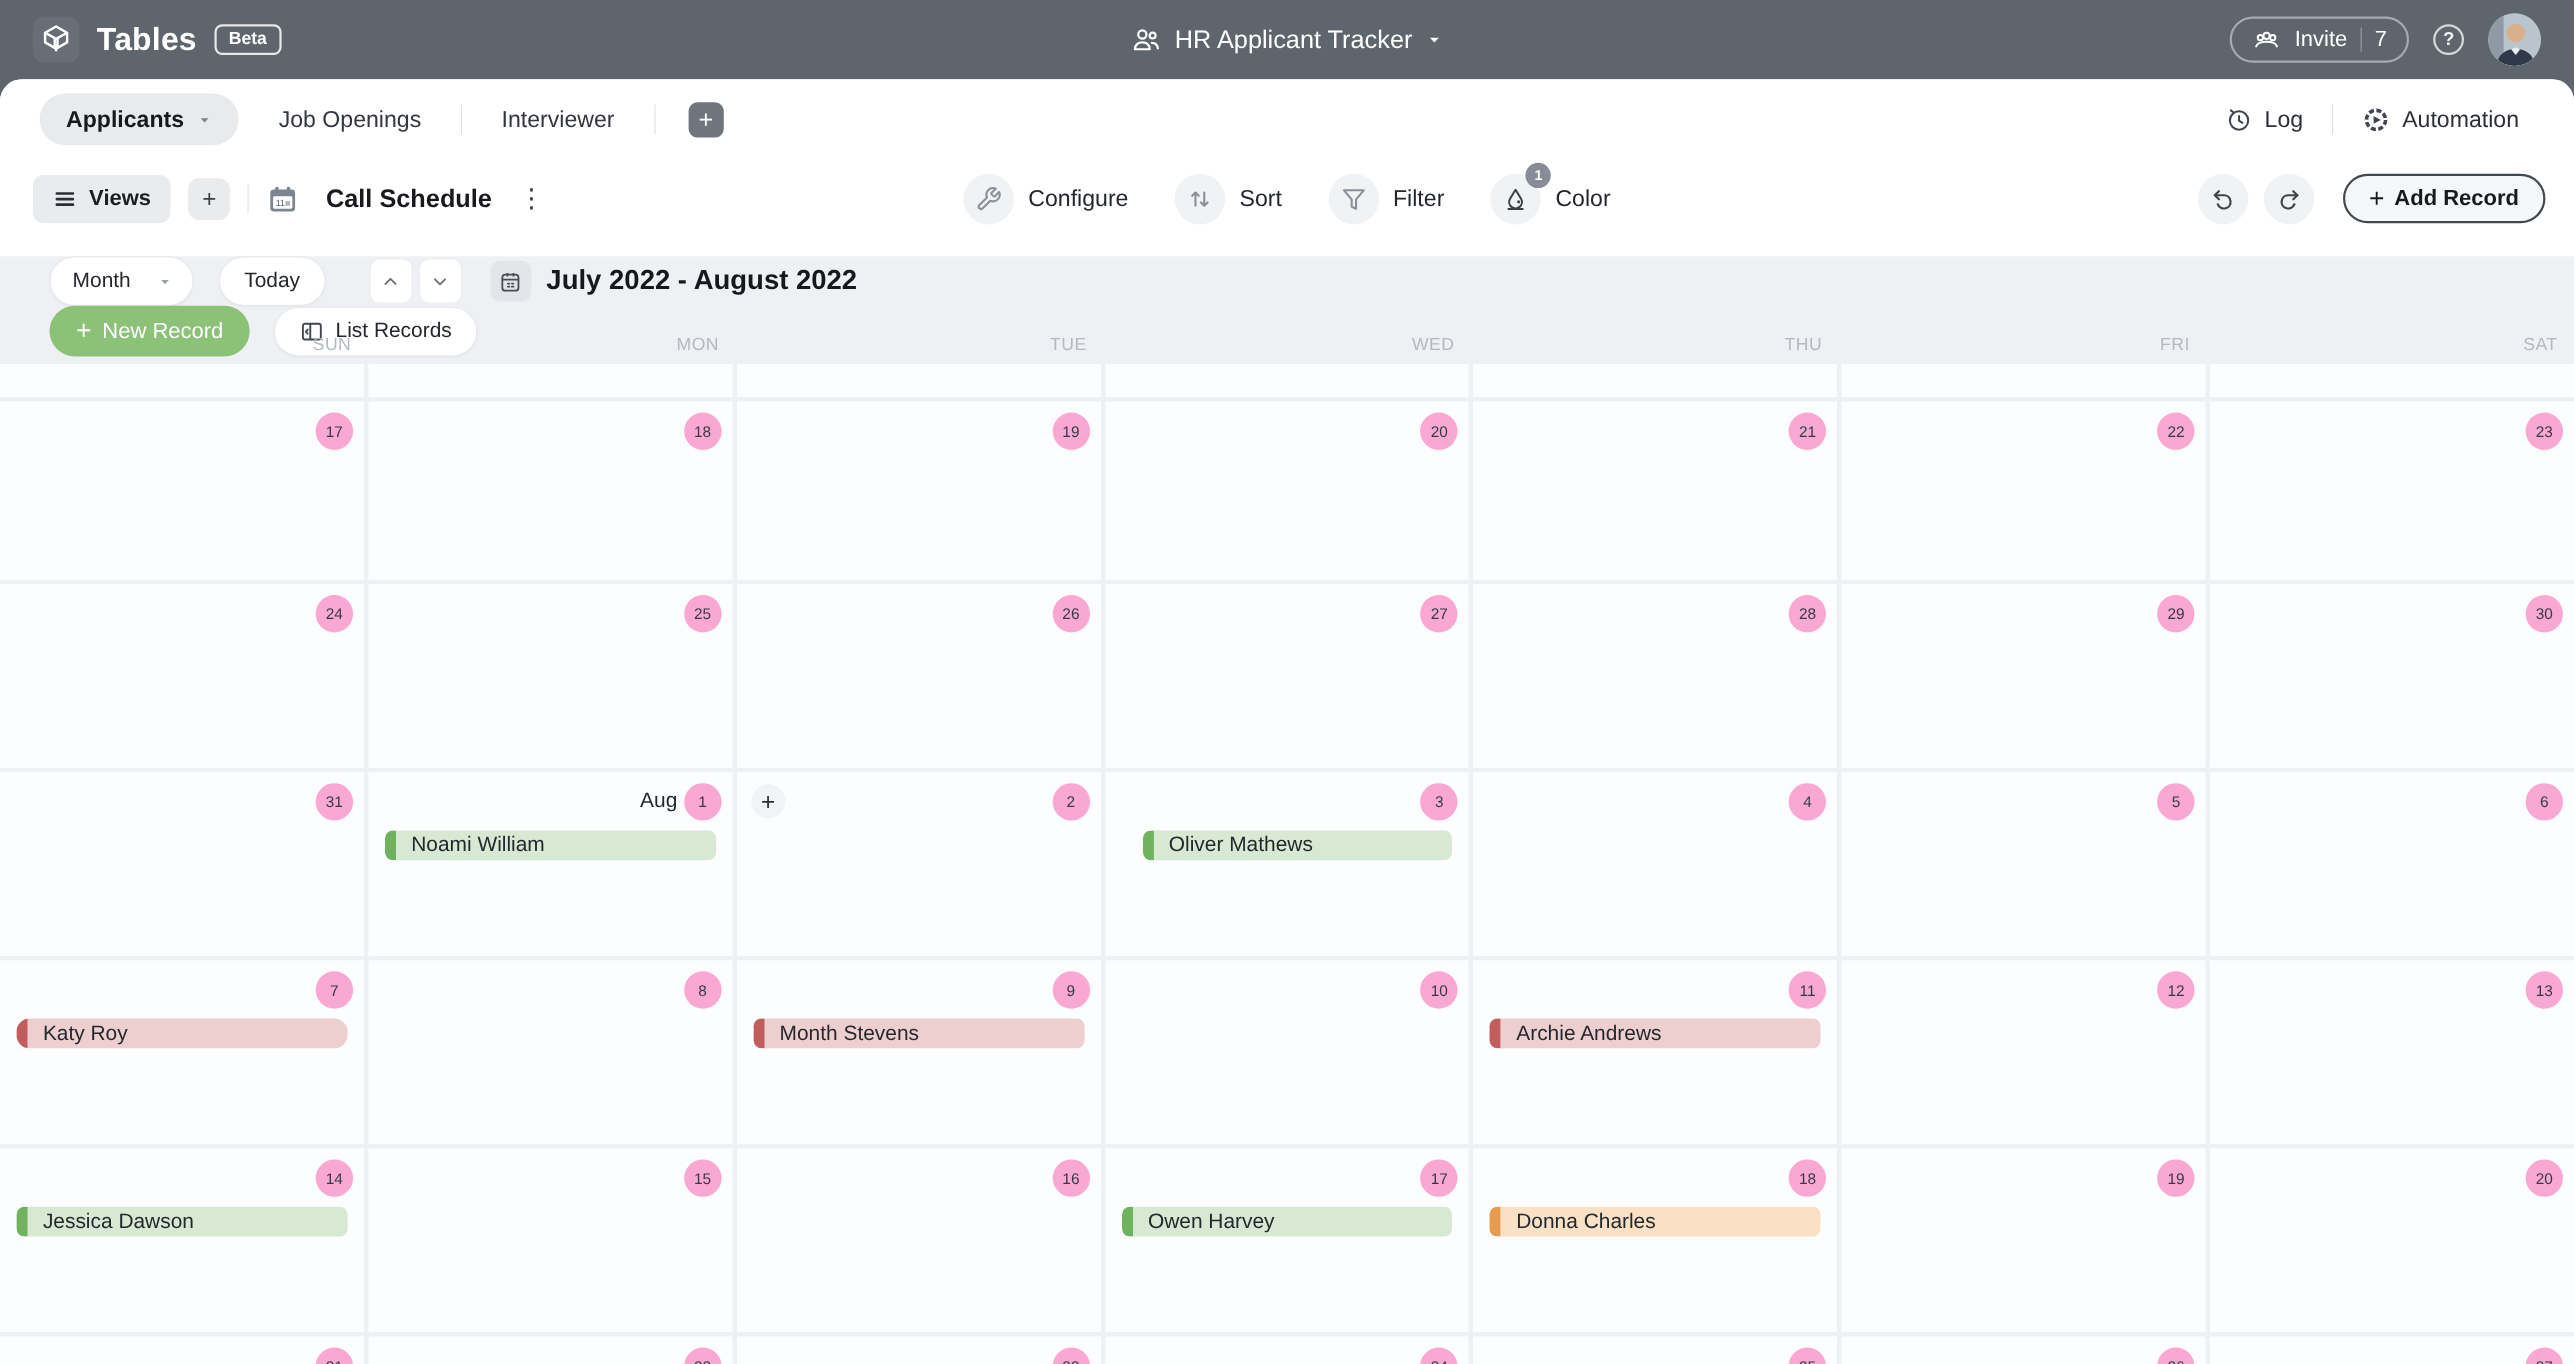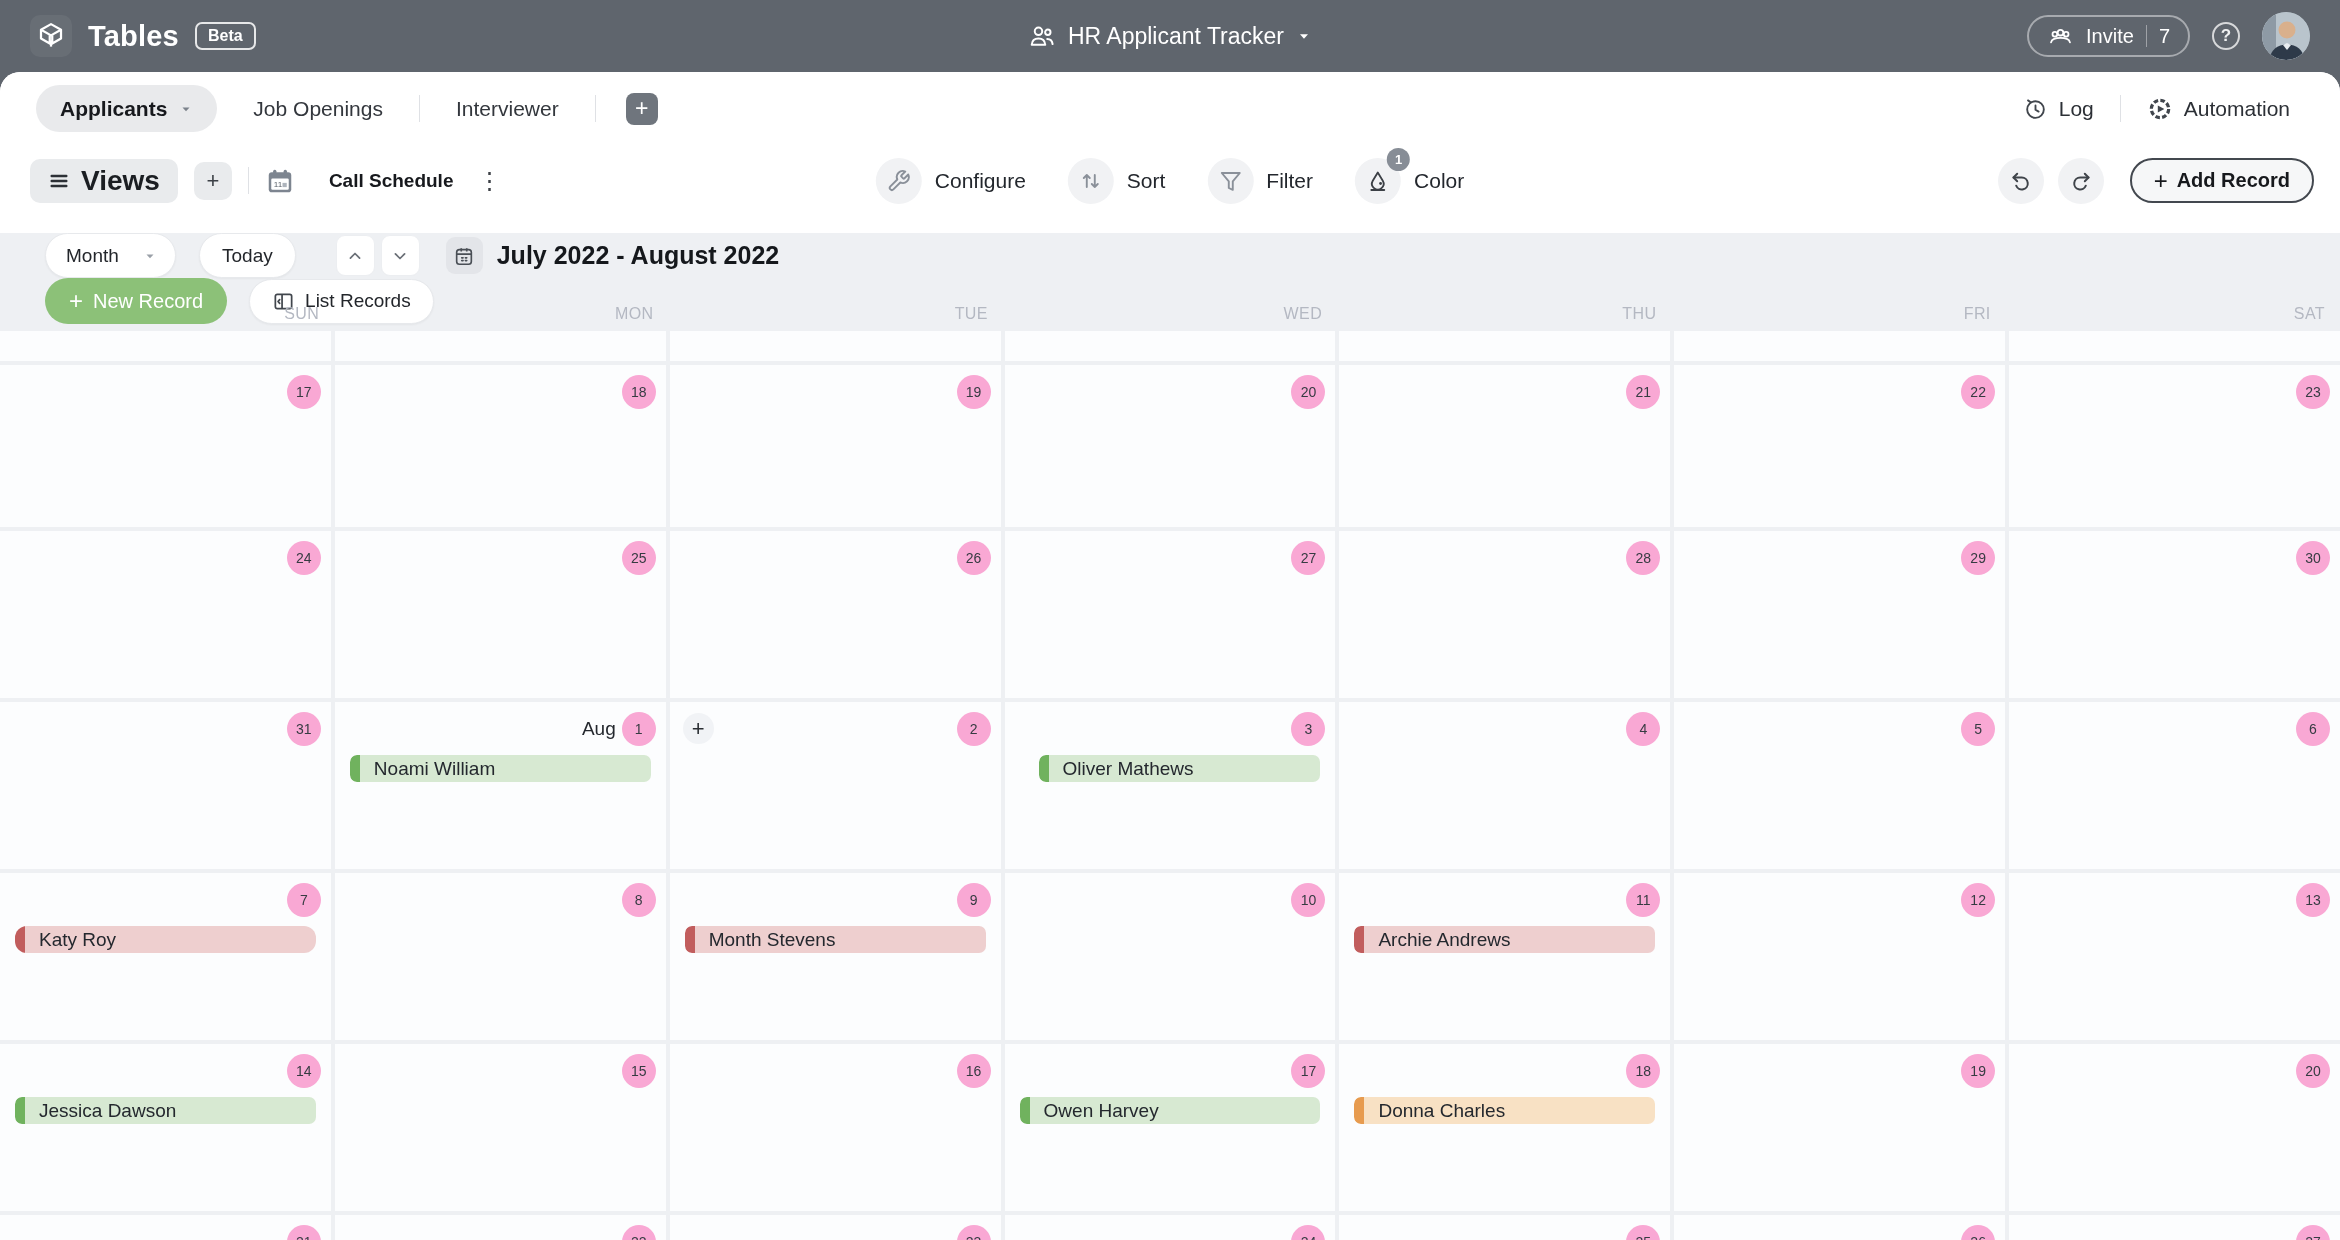--- a/index.html
+++ b/index.html
@@ -29,23 +29,23 @@
   .tab-pill { display:flex; align-items:center; gap:12px; height:47px; padding:0 24px; background:#e9eaec; border:none; border-radius:24px; font-size:21px; font-weight:700; color:#17191d; cursor:pointer; font-family:inherit; }
   .tab-plain { background:none; border:none; font-size:21px; font-weight:500; color:#33373d; cursor:pointer; font-family:inherit; padding:0 6px; }
   .vdiv { width:1px; height:27px; background:#dfe1e5; }
   .tab-add { width:32px; height:32px; background:#6f757d; color:#fff; border:none; border-radius:8px; font-size:23px; line-height:1; display:flex; align-items:center; justify-content:center; cursor:pointer; }
   .tabrow-right { display:flex; align-items:center; gap:26px; }
   .flatbtn { display:flex; align-items:center; gap:11px; background:none; border:none; font-size:21px; font-weight:500; color:#2c3036; cursor:pointer; font-family:inherit; }
 
   
   .viewbar { height:71px; display:flex; align-items:center; justify-content:space-between; padding:0 26px 0 30px; background:#fff; position:relative; }
   .vb-left { display:flex; align-items:center; gap:16px; }
-  .views-btn { display:flex; align-items:center; gap:11px; height:44px; padding:0 18px; background:#e9ebed; border:none; border-radius:10px; font-size:28px; font-weight:700; color:#1b1e22; cursor:pointer; font-family:inherit; }
+  .views-btn { display:flex; align-items:center; gap:11px; height:44px; padding:0 18px; background:#e9ebed; border:none; border-radius:10px; font-size:20px; font-weight:700; color:#1b1e22; cursor:pointer; font-family:inherit; }
   .sq-btn { width:38px; height:38px; background:#e9ebed; border:none; border-radius:10px; font-size:22px; color:#3c4046; display:flex; align-items:center; justify-content:center; cursor:pointer; }
-  .viewname { font-size:19px; font-weight:700; color:#17191d; margin-left:18px; }
+  .viewname { font-size:23px; font-weight:700; color:#17191d; margin-left:8px; }
   .kebab { background:none; border:none; font-size:24px; color:#3c4046; cursor:pointer; letter-spacing:0; padding:0 8px; font-family:inherit; }
   .vb-center { position:absolute; left:50%; transform:translateX(-50%); display:flex; align-items:center; gap:42px; }
   .toolbtn { display:flex; align-items:center; gap:13px; background:none; border:none; font-size:21px; font-weight:500; color:#23272d; cursor:pointer; font-family:inherit; position:relative; }
   .tool-circ { width:46px; height:46px; border-radius:50%; background:#f1f2f4; display:flex; align-items:center; justify-content:center; }
   .tool-badge { position:absolute; top:-10px; left:32px; width:23px; height:23px; border-radius:50%; background:#878d96; color:#fff; font-size:13px; font-weight:600; display:flex; align-items:center; justify-content:center; }
   .vb-right { display:flex; align-items:center; gap:14px; }
   .circ-btn { width:46px; height:46px; border-radius:50%; background:#f1f2f4; border:none; display:flex; align-items:center; justify-content:center; cursor:pointer; }
   .addrec { display:flex; align-items:center; gap:9px; height:45px; padding:0 22px; border:2px solid #43484f; background:#f6f7f8; border-radius:23px; font-size:20px; font-weight:600; color:#17191d; cursor:pointer; font-family:inherit; margin-left:12px; }
 
   

